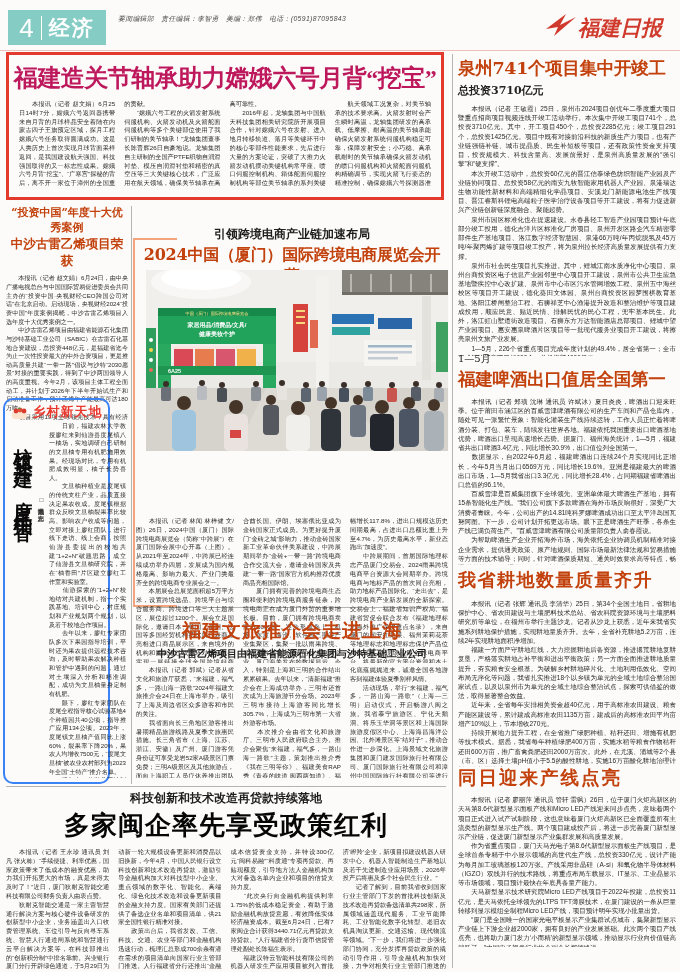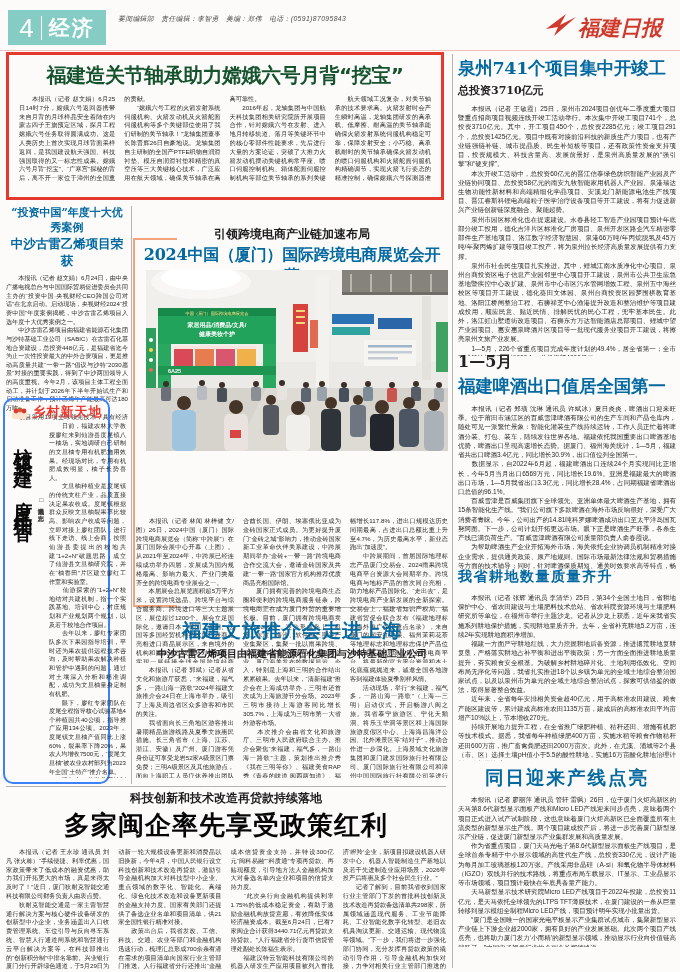--- a/index.html
+++ b/index.html
@@ -16,28 +16,28 @@
   .page-num{font-size:26px;font-weight:400;line-height:1;}
   .sb-div{width:1px;height:24px;background:#fff;}
   .section-name{font-size:21px;font-weight:bold;letter-spacing:2px;line-height:1;}
   .mast1{left:118px;top:14px;width:330px;font-size:6.8px;font-style:italic;color:#4a4a4a;letter-spacing:.4px;}
   .mast2{left:118px;top:26px;width:330px;font-size:8px;font-weight:bold;color:#222;}
   .rule-pink{left:0;top:50px;width:680px;height:1px;background:#eec2ba;}
   .vline{width:1px;background:#b5b5b0;}
   .hline{height:1px;background:#b5b5b0;}
   
   .lead-box{left:6px;top:52px;width:438px;height:148px;border:3px solid #e43a2e;box-sizing:border-box;}
-  .lead-headline{margin-top:7px;text-align:center;font-size:20px;letter-spacing:-.5px;color:#14532d;}
+  .lead-headline{margin-top:7px;text-align:center;font-size:24px;letter-spacing:-.5px;color:#be185d;font-family:Liberation Serif, serif;}
   .lead-cols{display:flex;gap:9px;margin:6px 10px 0 10px;height:86px;}
   .lead-cols>div{flex:1;}
   
   .colrow{display:flex;gap:9px;}
   .colrow>div{flex:1;}
   .kicker{text-align:center;font-weight:600;color:#1d1d1d;}
-  h1,h2,h3{margin:0;font-weight:bold;color:#0369a1;}
+  h1,h2,h3{margin:0;font-weight:bold;color:#c2410c;}
 </style>
 </head>
 <body>
 
 <div class="page">
 
   <div class="abs section-box">
     <span class="page-num">4</span>
     <span class="sb-div"></span>
     <span class="section-name">经济</span>
@@ -255,39 +255,39 @@
     <h2 class="serif" style="font-size:17.5px;letter-spacing:-.3px;">泉州741个项目集中开竣工</h2>
     <div class="serif" style="font-size:11px;font-weight:600;margin-top:3px;">总投资3710亿元</div>
     <div class="btxt" style="margin-top:6px;height:252px;font-size:6.5px;">　　本报讯（记者 王敏霞）25日，泉州市2024项目创优年二季度重大项目暨重点招商项目视频连线开竣工活动举行。本次集中开竣工项目741个，总投资3710亿元。其中，开工项目450个，总投资2285亿元；竣工项目291个，总投资1425亿元。项目中既有对接前沿科技的新质生产力项目，也有产业链强链补链、城市提品质、民生补短板等项目，还有政策性资金支持项目，投资规模大、科技含量高、发展前景好，是泉州高质量发展的“强引擎”和“硬支撑”。
 　　本次开竣工活动中，总投资60亿元的晋江信泰绿色纺织智能产业园及产业链协同项目、总投资58亿元的南安九牧智能家用机器人产业园、泉港瑞达生物功能性新材料和高端精细化学品项目、安溪龙门新能源电池生产线项目、晋江睿斯科锂电高端粒子医学治疗设备项目等开工建设，将有力促进新兴产业链创新链深度融合、聚能起势。
 　　泉州市园区标准化也在提速建设。永春县轻工智造产业园项目预计年底部分竣工投用，德化吉洋片区标准化厂房项目、泉州开发区路企汽车精密零部件生产基地项目、洛江数字经济智慧园、泉港66万吨/年丙烷脱氢及45万吨/年聚丙烯扩建等项目竣工投产，将为泉州拉长经济高质量发展提供有力支撑。
 　　泉州市社会民生项目扎实推进。其中，鲤城江南水质净化中心项目、泉州台商投资区电子信息产业园邻里中心项目开工建设，泉州市公共卫生应急基地暨疾控中心改扩建、泉州市中心市区污水管网增效工程、泉州五中海丝校区等项目开工建设，德化葵田文体园、泉州台商投资区园梦围棋教育基地、洛阳江桥闸整治工程、石狮祥芝中心渔港提升改造和整治维护等项目建成投用，顺应民意、贴近民情、排解民忧的民心工程，兜牢基本民生。此外，洛江虹山墅道街改造项目、石狮东方万达智能酒店总部项目、鲤城中望产业园项目、惠安惠泉啤酒片区项目等一批现代服务业项目开工建设，将擦亮泉州文旅产业发展。
 　　1—5月，226个省重点项目完成年度计划的49.4%，居全省第一；全市正式签约招商项目超600个，总投资额4000亿元。</div>
   </section>
 
   <section class="abs" style="left:458px;top:352px;width:218px;">
-    <div class="serif" style="font-size:16px;font-weight:bold;">1—5月</div>
+    <div class="serif" style="font-size:10px;font-weight:normal;">1—5月</div>
     <h2 class="serif" style="font-size:17.5px;margin-top:1px;letter-spacing:-.2px;">福建啤酒出口值居全国第一</h2>
     <div class="btxt" style="margin-top:6px;height:168px;font-size:6.5px;">　　本报讯（记者 郑璜 沈琳 通讯员 许斌冰）夏日炎炎，啤酒出口迎来旺季。位于莆田市涵江区的百威雪津啤酒有限公司的生产车间和产品仓库内，随处可见一派繁忙景象：智能化灌装生产线持续运转，工作人员正忙着将啤酒分装、打包、装车，陆续发往世界各地。福建依托我国重要出口啤酒基地优势，啤酒出口呈现高速增长态势。据厦门、福州海关统计，1—5月，福建省共出口啤酒3.4亿元，同比增长30.9%，出口值位列全国第一。
 　　数据显示，自2022年6月起，福建啤酒出口连续24个月实现同比正增长，今年5月当月出口6569万元，同比增长19.6%。亚洲是福建最大的啤酒出口市场，1—5月我省出口3.3亿元，同比增长28.4%，占同期福建省啤酒出口总值的96.1%。
 　　百威雪津是百威集团旗下全球领先、亚洲单体最大啤酒生产基地，拥有15条智能化生产线。“我们公司旗下多款啤酒在海外市场反响很好，深受广大消费者青睐。今年，公司出产的14.81吨科罗娜啤酒成功出口至太平洋岛国瓦努阿图。下一步，公司计划开拓更远市场。眼下正是啤酒生产旺季，各条生产线已满负荷生产。”百威雪津啤酒有限公司质量部负责人俞春霞说。
 　　为帮助啤酒生产企业开拓海外市场，海关依托企业协调员机制精准对接企业需求，提供通关政策、原产地规则、国际市场最新法律法规和贸易措施等方面的技术辅导；同时，针对啤酒保质期短、通关时效要求高等特点，畅通“快检快放”绿色通道，最大限度提升企业货物通关效率。</div>
   </section>
 
   <section class="abs" style="left:458px;top:568px;width:218px;">
-    <h2 class="serif" style="font-size:14px;letter-spacing:1.5px;">我省耕地数量质量齐升</h2>
+    <h2 class="serif" style="font-size:18px;letter-spacing:1.5px;">我省耕地数量质量齐升</h2>
     <div class="btxt" style="margin-top:7px;height:168px;font-size:6.5px;">　　本报讯（记者 张辉 通讯员 李清华）25日，第34个全国土地日，省耕地保护中心、省农田建设与土壤肥料技术总站、省农科院资源环境与土壤肥料研究所等单位，在福州市举行主题沙龙。记者从沙龙上获悉，近年来我省实施系列耕地保护措施，实现耕地量质齐升。去年，全省补充耕地5.2万亩，连续2年实现耕地面积净增加。
 　　福建一方面严守耕地红线，大力挖掘耕地后备资源，推进撂荒耕地复耕复垦，严格落实耕地占补平衡和进出平衡政策；另一方面全面推进耕地质量提升，夯实粮食安全根基。为破解乡村耕地碎片化、土地利用低效化、空间布局无序化等问题，我省扎实推进18个以乡镇为单元的全域土地综合整治国家试点，以及以泉州市为单元的全域土地综合整治试点，探索可供借鉴的做法，取得显著整合效益。
 　　近年来，全省每年安排相关资金超40亿元，用于高标准农田建设、粮食产能区建设等，累计建成高标准农田1135万亩，建成后的高标准农田平均亩增产10%以上，节本增收270元。
 　　持续开展地力提升工程，在全省推广绿肥种植、秸秆还田、增施有机肥等技术模式。据悉，我省每年种植绿肥400万亩，实施水稻等粮食作物秸秆还田600万亩，推广畜禽粪肥还田2000万亩次。此外，在尤溪、浦城等2个县（市、区）选择土壤pH值小于5.5的酸性耕地，实施16万亩酸化耕地治理计划，改善耕地质量。</div>
   </section>
 
   <section class="abs" style="left:458px;top:766px;width:218px;">
     <h2 class="serif" style="font-size:18.5px;letter-spacing:2px;line-height:1.25;">
-      <span style="display:block;text-align:center;">同日迎来产线点亮</span>
+      <span style="display:block;">同日迎来产线点亮</span>
     </h2>
     <div class="btxt" style="margin-top:6px;height:152px;font-size:6.5px;">　　本报讯（记者 廖丽萍 通讯员 管轩 雷飒）26日，位于厦门火炬高新区的天马第8.6代新型显示面板产线和Micro LED产线迎来同步点亮，意味着两个项目正式进入试产试制阶段，这也意味着厦门火炬高新区已全面覆盖所有主流类型的新型显示生产线。两个项目建成投产后，将进一步完善厦门新型显示产业链，促进厦门新型显示产业集群发展和高质量发展。
 　　作为省重点项目，厦门天马光电子第8.6代新型显示面板生产线项目，是全球首条专精于中小显示领域的高世代生产线，总投资330亿元，设计产能为每月加工玻璃基板120万张。产线采用非晶硅（A-si）和氧化物半导体材料（IGZO）双线并行的技术路线，将重点布局车载显示、IT显示、工业品显示等市场领域，项目预计最快在年底具备量产能力。
 　　天马新型显示技术研究院Micro LED产线项目于2022年投建，总投资11亿元，是天马依托全球领先的LTPS TFT薄膜技术，在厦门建设的一条从巨量转移到显示模组全制程Micro LED产线，项目预计明年实现小批量出货。
 　　“厦门是全国唯一的国家光电平板显示产业集群试点城市，集聚新型显示产业链上下游企业超2000家，拥有良好的产业发展基础。此次两个项目产线点亮，也将助力厦门发力‘小而精’的新型显示领域，推动显示行业向价值链高端跃迁。”中国电子视像行业协会副会长郑德峰说。</div>
   </section>
 
 </div>
 
 </body></html>

